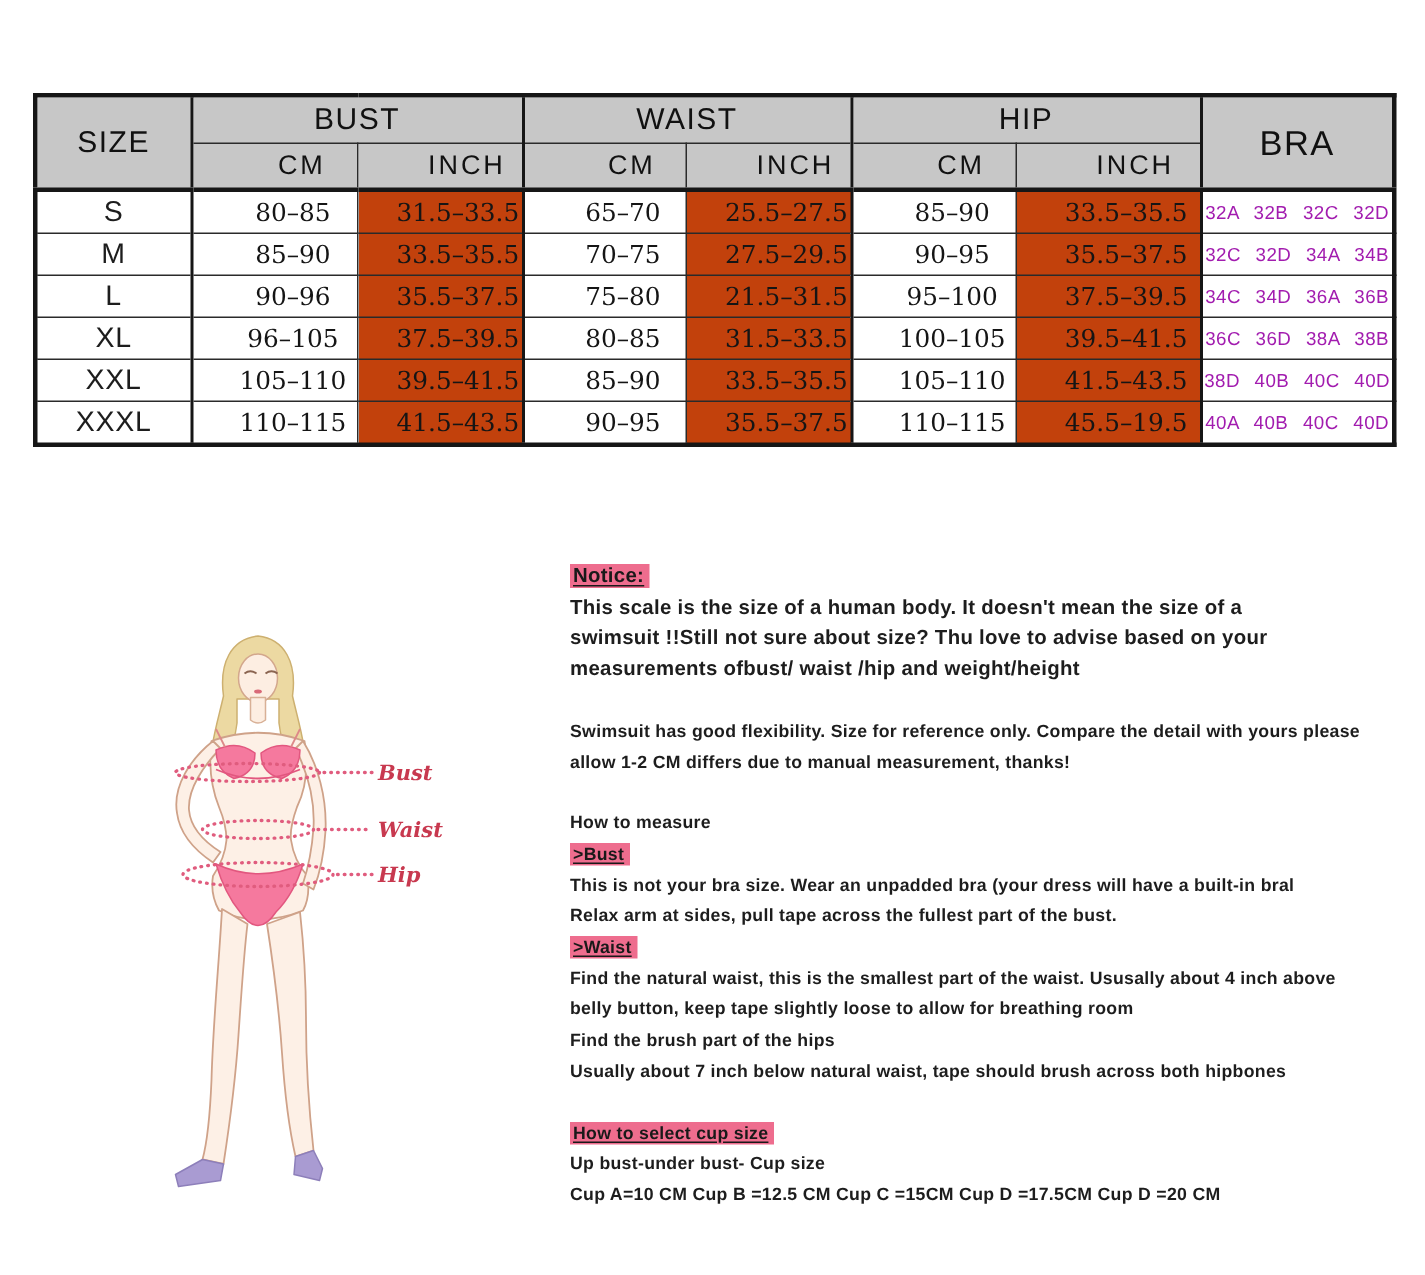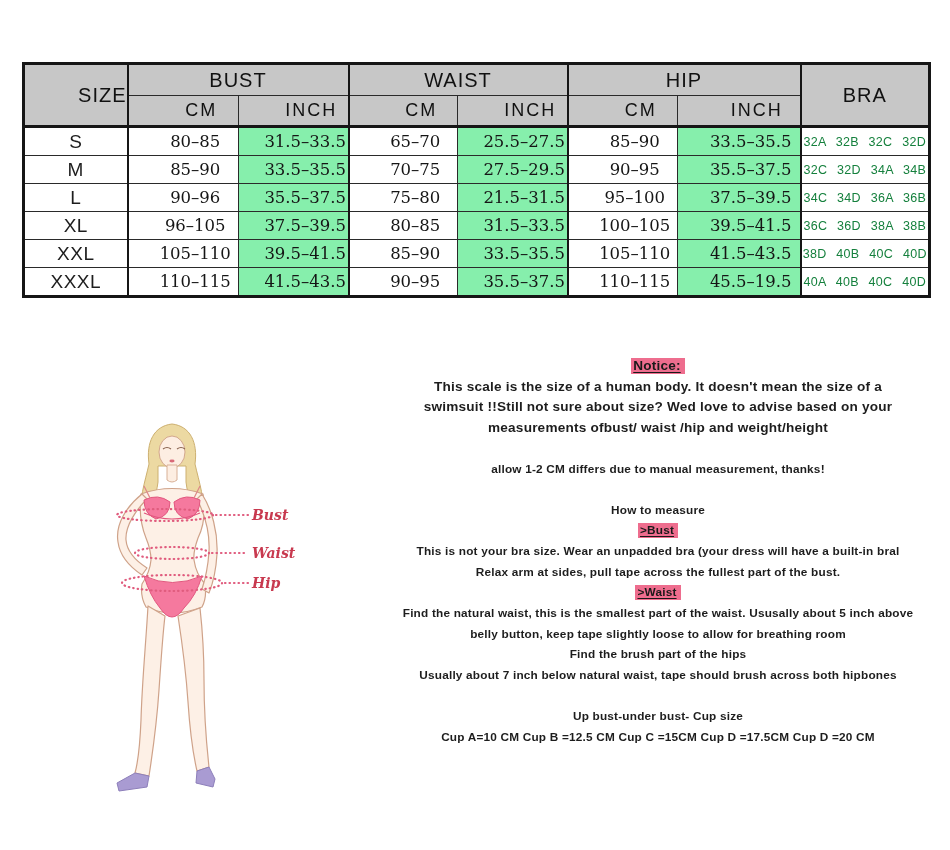--- a/index.html
+++ b/index.html
@@ -8,28 +8,28 @@
   
   .size-table{position:absolute;left:22px;top:62px;width:906px;border-collapse:collapse;table-layout:fixed;border:3px solid #161616;}
   .size-table th,.size-table td{border:1px solid #2a2a2a;text-align:center;vertical-align:middle;padding:0;white-space:nowrap;overflow:hidden;}
   .size-table th{background:#c7c7c7;font-weight:normal;color:#111;}
   .size-table .gb{border-left:2px solid #161616;}
   .size-table thead .top th{height:30px;font-size:20px;letter-spacing:1px;}
   .size-table thead .sub th{height:29px;font-size:18px;letter-spacing:2px;border-bottom:3px solid #161616;padding-left:36px;}
   .size-table td{height:27px;}
   td.size-cell{font-size:19px;letter-spacing:.5px;}
   td.num{font-family:"DejaVu Serif",serif;font-size:16.5px;color:#151515;padding-left:24px;}
-  td.inch{background:#86efac;}
-  td.bra-cell{font-size:12.5px;word-spacing:6px;letter-spacing:.3px;color:#15803d;}
+  td.inch{background:#c2410c;}
+  td.bra-cell{font-size:12.5px;word-spacing:6px;letter-spacing:.3px;color:#a21caf;}
 
   
   .figure-wrap{position:absolute;left:108px;top:420px;width:260px;height:400px;}
 
   
-  .notes{position:absolute;left:380px;top:356px;width:556px;text-align:center;}
+  .notes{position:absolute;left:380px;top:374px;width:556px;}
   .notes .line{line-height:20.7px;font-weight:bold;}
   .notes .lead{font-size:13.6px;letter-spacing:.2px;}
   .notes .small{font-size:11.8px;letter-spacing:.2px;}
   .notes .gap{height:20px;}
   .hl{background:#ee6d8e;padding:0 4px 1px 2px;text-decoration:underline;text-underline-offset:2px;color:#191919;}
 </style>
 </head>
 <body>
 
 <table class="size-table">
@@ -38,25 +38,25 @@
       <col style="width:111px">
       <col style="width:110px">
     <col style="width:109px">
       <col style="width:110px">
       <col style="width:110px">
     <col style="width:123px">
       <col style="width:129px">
   </colgroup>
   <thead>
     <tr class="top">
-      <th rowspan="2" style="font-size:20px;border-bottom:3px solid #161616;text-align:right;">SIZE</th>
+      <th rowspan="2" style="font-size:20px;border-bottom:3px solid #161616;">SIZE</th>
       <th colspan="2" class="gb">BUST</th>
       <th colspan="2" class="gb">WAIST</th>
       <th colspan="2" class="gb">HIP</th>
-      <th rowspan="2" class="gb" style="font-size:20px;border-bottom:3px solid #161616;">BRA</th>
+      <th rowspan="2" class="gb" style="font-size:23px;border-bottom:3px solid #161616;">BRA</th>
     </tr>
     <tr class="sub">
       <th class="gb">CM</th>
       <th>INCH</th>
       <th class="gb">CM</th>
       <th>INCH</th>
       <th class="gb">CM</th>
       <th>INCH</th>
     </tr>
   </thead>
@@ -167,30 +167,32 @@
       <text x="144" y="100">Bust</text>
       <text x="144" y="138">Waist</text>
       <text x="144" y="168">Hip</text>
     </g>
   </svg>
 </div>
 
 <div class="notes">
   <div class="line lead"><span class="hl">Notice:</span></div>
   <div class="line lead">This scale is the size of a human body. It doesn't mean the size of a</div>
-  <div class="line lead">swimsuit !!Still not sure about size? Wed love to advise based on your</div>
+  <div class="line lead">swimsuit !!Still not sure about size? Thu love to advise based on your</div>
   <div class="line lead">measurements ofbust/ waist /hip and weight/height</div>
   <div class="gap"></div>
+  <div class="line small">Swimsuit has good flexibility. Size for reference only. Compare the detail with yours please</div>
   <div class="line small">allow 1-2 CM differs due to manual measurement, thanks!</div>
   <div class="gap"></div>
   <div class="line small">How to measure</div>
   <div class="line small"><span class="hl">&gt;Bust</span></div>
   <div class="line small">This is not your bra size. Wear an unpadded bra (your dress will have a built-in bral</div>
   <div class="line small">Relax arm at sides, pull tape across the fullest part of the bust.</div>
   <div class="line small"><span class="hl">&gt;Waist</span></div>
-  <div class="line small">Find the natural waist, this is the smallest part of the waist. Ususally about 5 inch above</div>
+  <div class="line small">Find the natural waist, this is the smallest part of the waist. Ususally about 4 inch above</div>
   <div class="line small">belly button, keep tape slightly loose to allow for breathing room</div>
   <div class="line small">Find the brush part of the hips</div>
   <div class="line small">Usually about 7 inch below natural waist, tape should brush across both hipbones</div>
   <div class="gap"></div>
+  <div class="line small"><span class="hl">How to select cup size</span></div>
   <div class="line small">Up bust-under bust- Cup size</div>
   <div class="line small">Cup A=10 CM Cup B =12.5 CM Cup C =15CM Cup D =17.5CM Cup D =20 CM</div>
 </div>
 
 </body></html>

